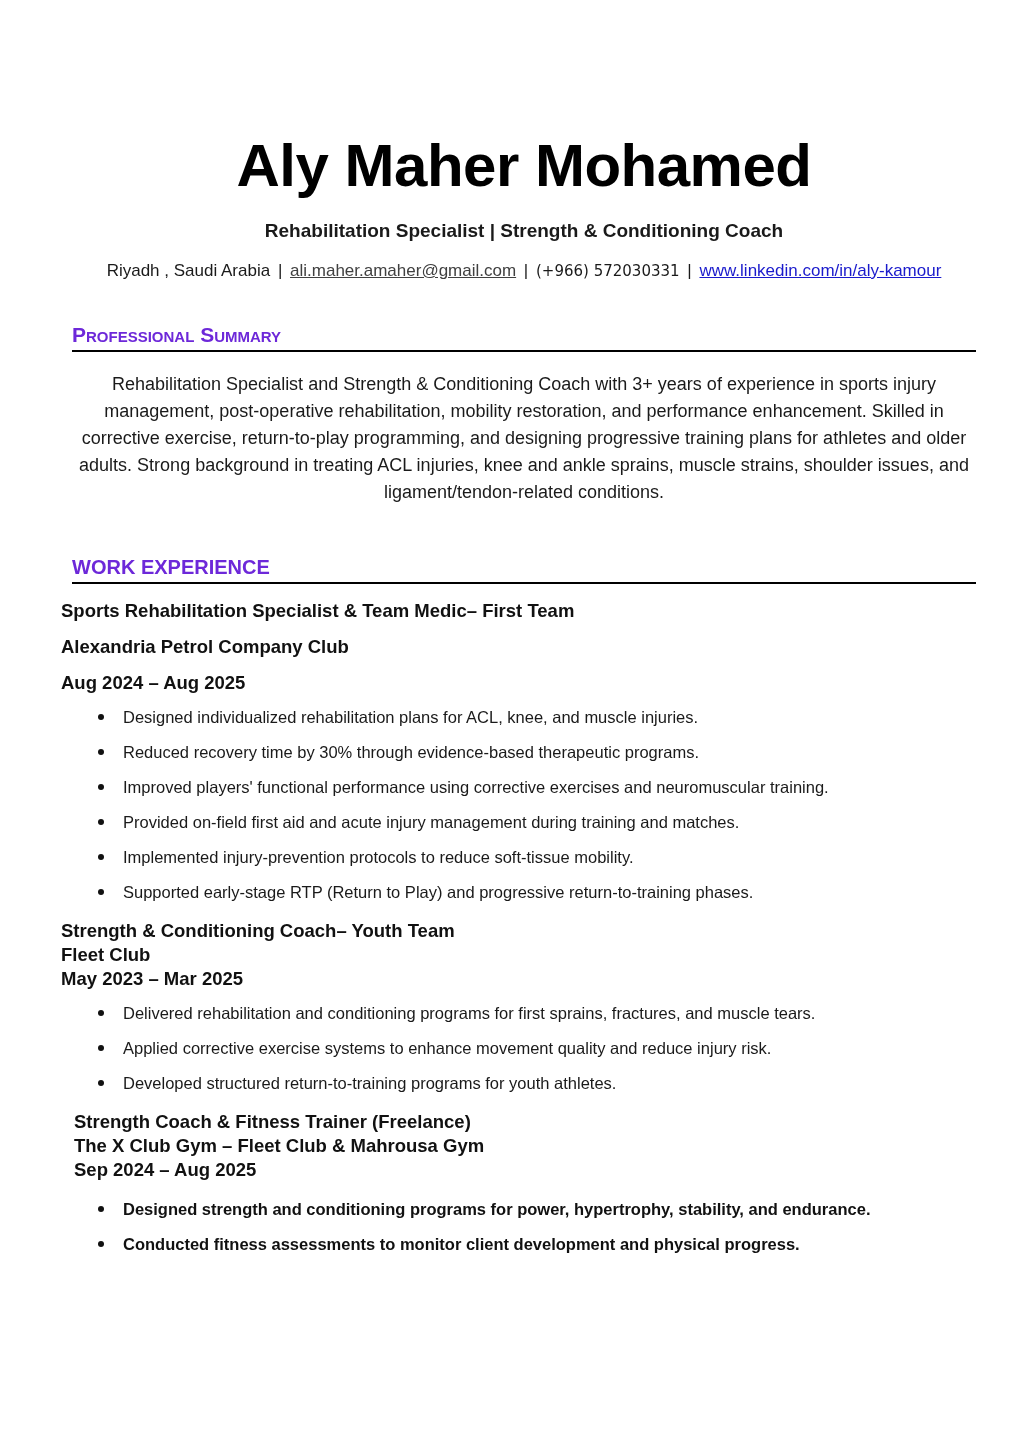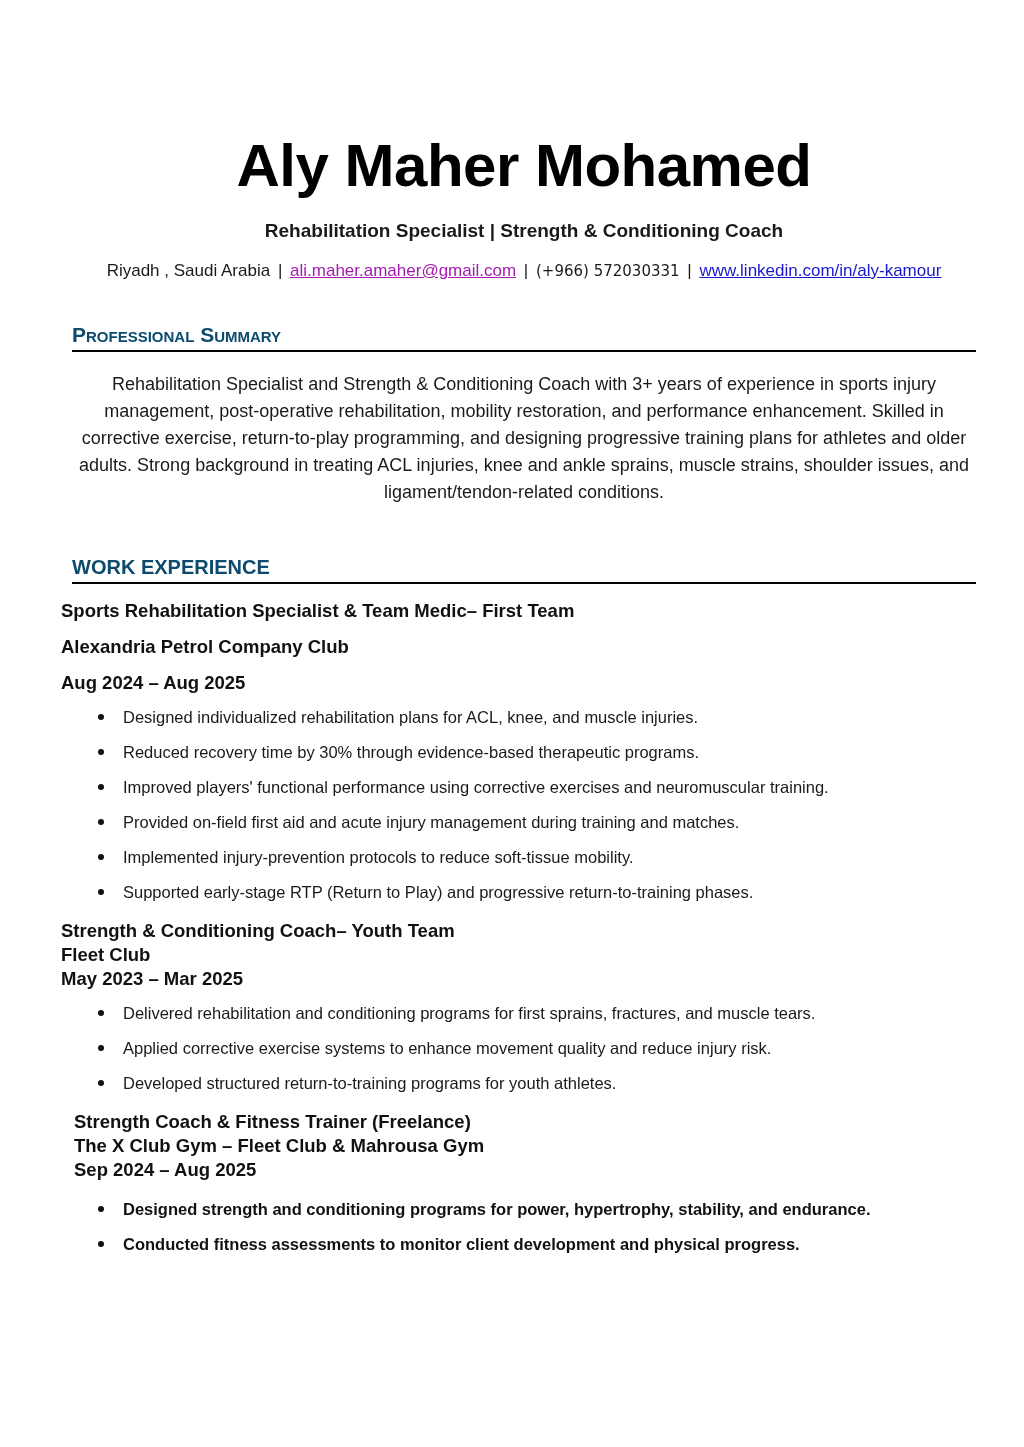--- a/index.html
+++ b/index.html
@@ -57,21 +57,21 @@
       text-decoration: underline;
     }
     .contact .sep { margin: 0 3px; }
     .contact .phone { font-family: "DejaVu Sans", sans-serif; font-size: 15px; }
 
     .section-title {
       position: absolute;
       left: 60px;
       width: 904px;
       font-weight: bold;
-      color: #0c4a6e;
+      color: #6d28d9;
       border-bottom: 2px solid #000;
       line-height: 26px;
     }
     .section-title.summary {
       top: 322px;
       font-size: 21px;
       font-variant: small-caps;
       text-transform: none;
       height: 28px;
     }
@@ -125,21 +125,21 @@
 </head>
 <body>
 
 <div class="page">
 
   <div class="name">Aly Maher Mohamed</div>
   <div class="headline">Rehabilitation Specialist | Strength &amp; Conditioning Coach</div>
   <div class="contact">
     <span>Riyadh , Saudi Arabia</span>
     <span class="sep">|</span>
-    <a style="color: #a21caf;">ali.maher.amaher@gmail.com</a>
+    <a style="color: #404040;">ali.maher.amaher@gmail.com</a>
     <span class="sep">|</span>
     <span class="phone">(+966) 572030331</span>
     <span class="sep">|</span>
     <a style="color: rgb(26, 26, 204);">www.linkedin.com/in/aly-kamour</a>
   </div>
 
   <div class="section-title summary">Professional Summary</div>
   <div class="summary-text">Rehabilitation Specialist and Strength &amp; Conditioning Coach with 3+ years of experience in sports injury management, post-operative rehabilitation, mobility restoration, and performance enhancement. Skilled in corrective exercise, return-to-play programming, and designing progressive training plans for athletes and older adults. Strong background in treating ACL injuries, knee and ankle sprains, muscle strains, shoulder issues, and ligament/tendon-related conditions.</div>
 
   <div class="section-title work">WORK EXPERIENCE</div>

